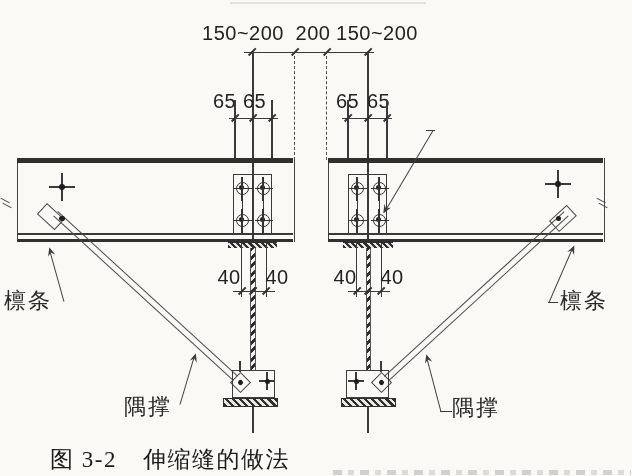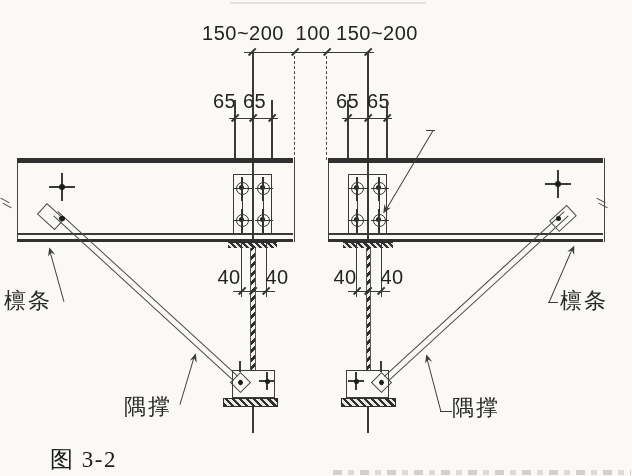--- a/index.html
+++ b/index.html
@@ -49,21 +49,21 @@
        font-size:23px;color:#1b1b1b;letter-spacing:1.5px;font-weight:500;}
 </style>
 </head>
 <body>
 
 <div class="sheet">
 
   <div class="abs" style="left:230px;top:2px;width:196px;height:2px;background:#e2e1de;"></div>
 
   <div class="dimtxt" style="left:196px;top:22px;width:94px;">150~200</div>
-  <div class="dimtxt" style="left:288px;top:22px;width:50px;">100</div>
+  <div class="dimtxt" style="left:288px;top:22px;width:50px;">200</div>
   <div class="dimtxt" style="left:330px;top:22px;width:94px;">150~200</div>
   <div class="hl" style="left:244px;top:52px;width:130px;"></div>
   <div class="tick" style="left:247px;top:51.3px;"></div>
   <div class="tick" style="left:290px;top:51.3px;"></div>
   <div class="tick" style="left:322px;top:51.3px;"></div>
   <div class="tick" style="left:363px;top:51.3px;"></div>
 
   <div class="vl" style="left:252.4px;top:52px;height:190px;"></div>
   <div class="vl" style="left:367.4px;top:52px;height:190px;"></div>
 
@@ -208,17 +208,18 @@
   <div class="lead" style="left:180px;top:404px;width:49px;transform:rotate(-73.4deg);"></div>
   <div class="arr" style="left:190px;top:353px;transform:rotate(-73deg);"></div>
 
   <div class="cjk" style="left:452px;top:396px;">隅撑</div>
   <div class="hl" style="left:440px;top:411px;width:12px;height:1.1px;"></div>
   <div class="lead" style="left:441px;top:411px;width:55px;transform:rotate(-104.8deg);"></div>
   <div class="arr" style="left:423px;top:354px;transform:rotate(-105deg);"></div>
 
   <div class="caption" style="left:50px;top:444px;">
     <span>图 3-2</span>
+    <span>伸缩缝的做法</span>
   </div>
 
   <div class="frag" style="left:333px;top:470px;width:298px;"></div>
 
 </div>
 
 </body></html>

